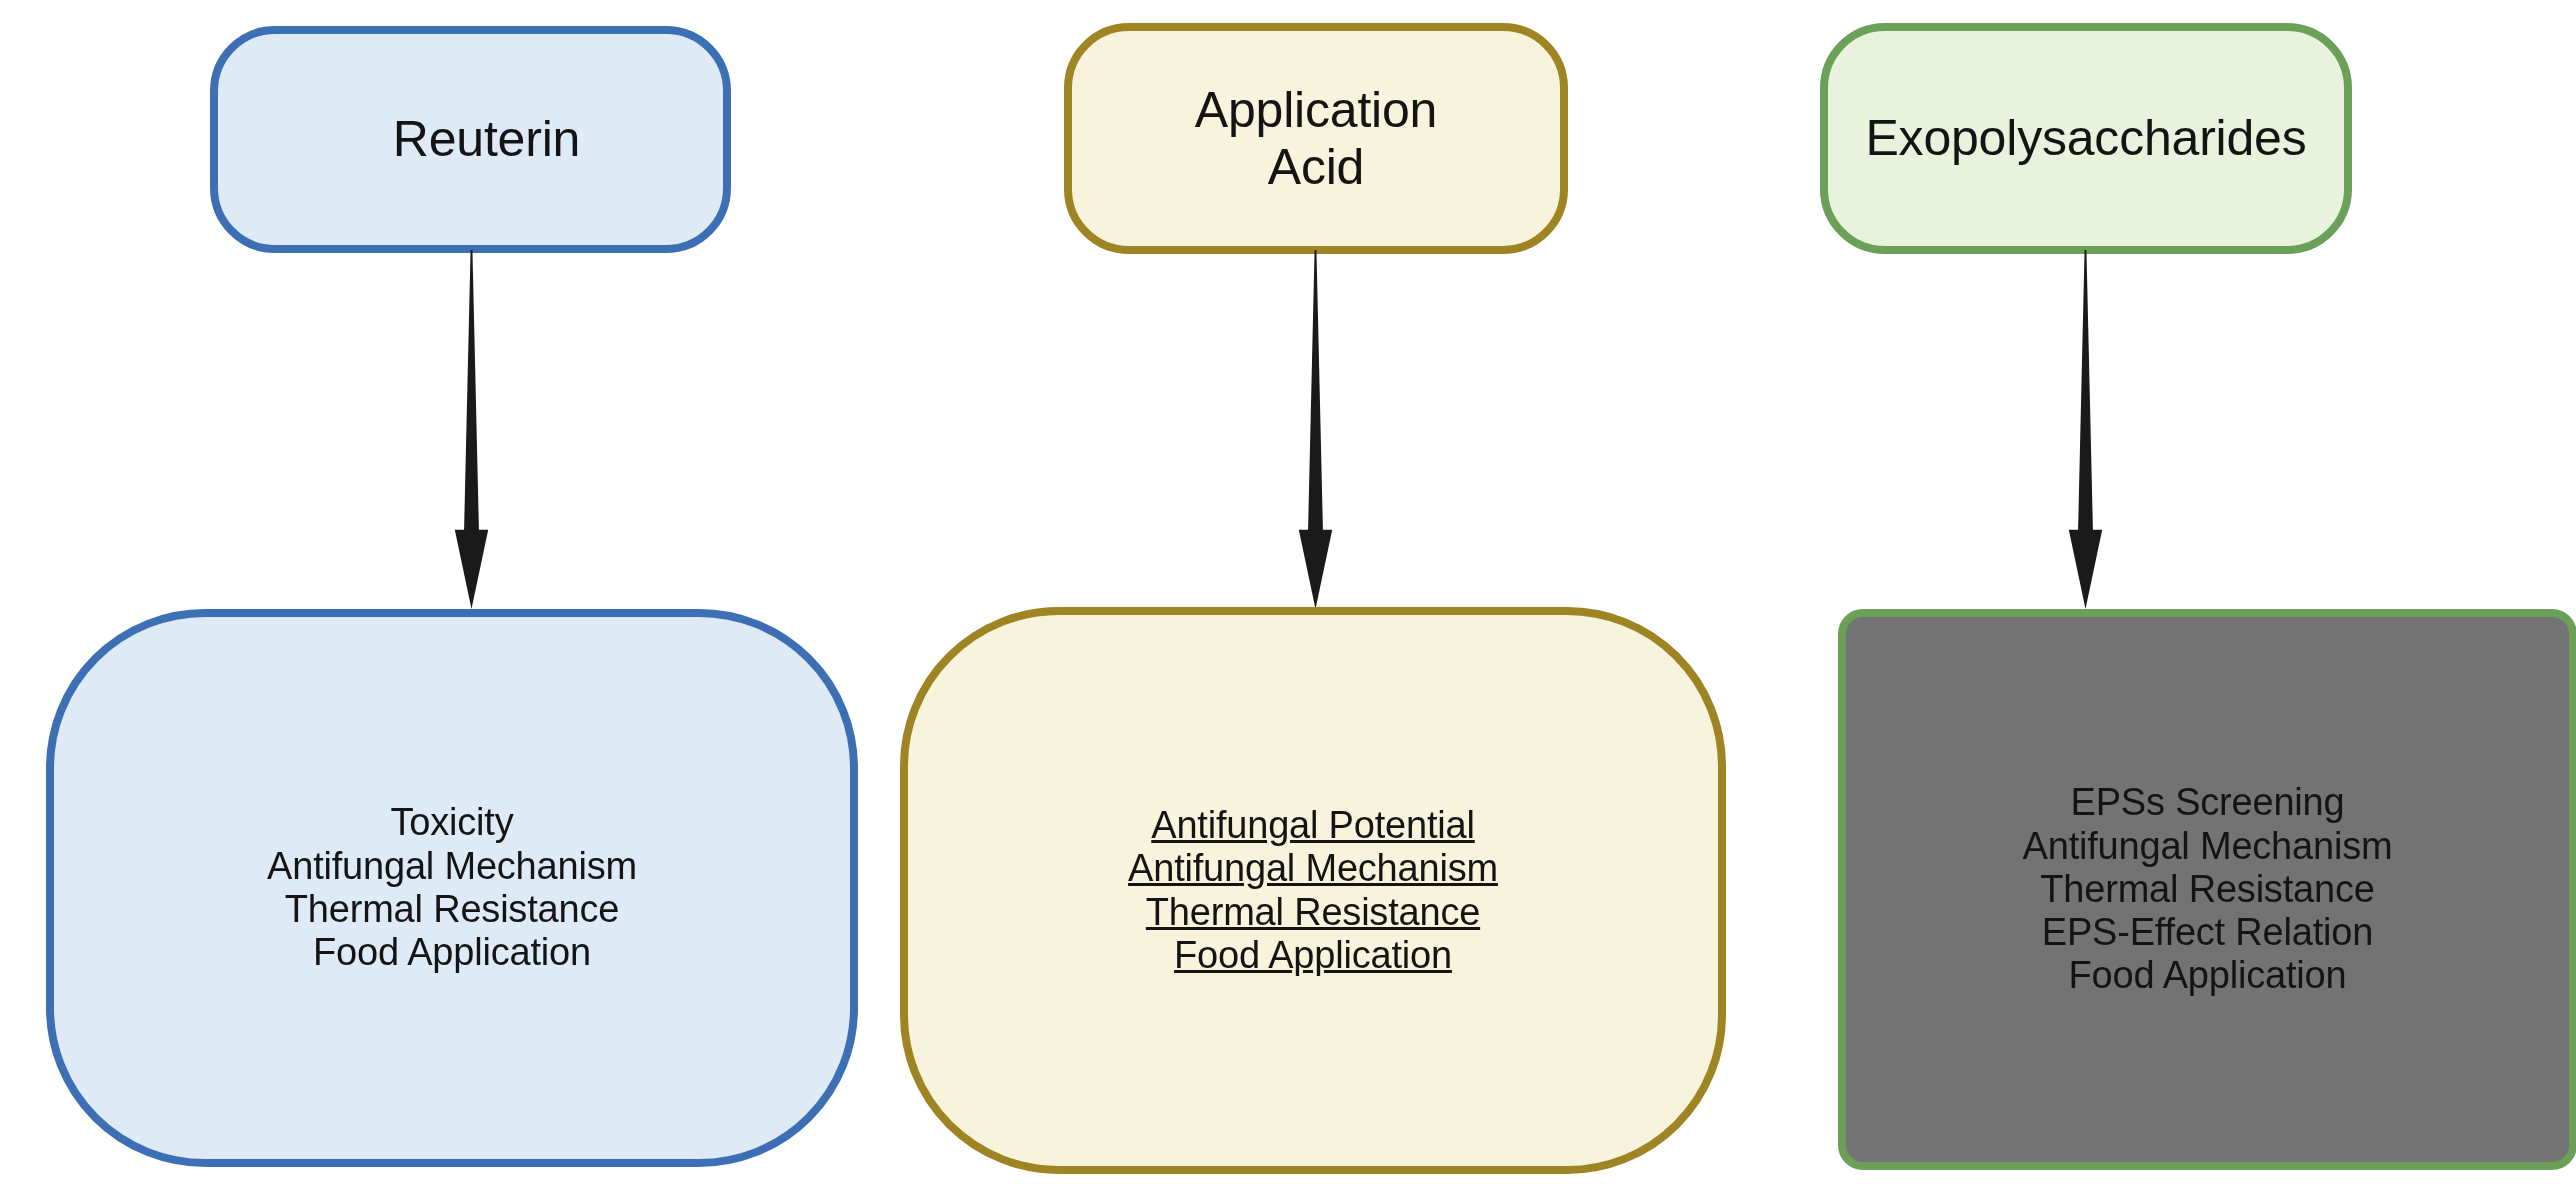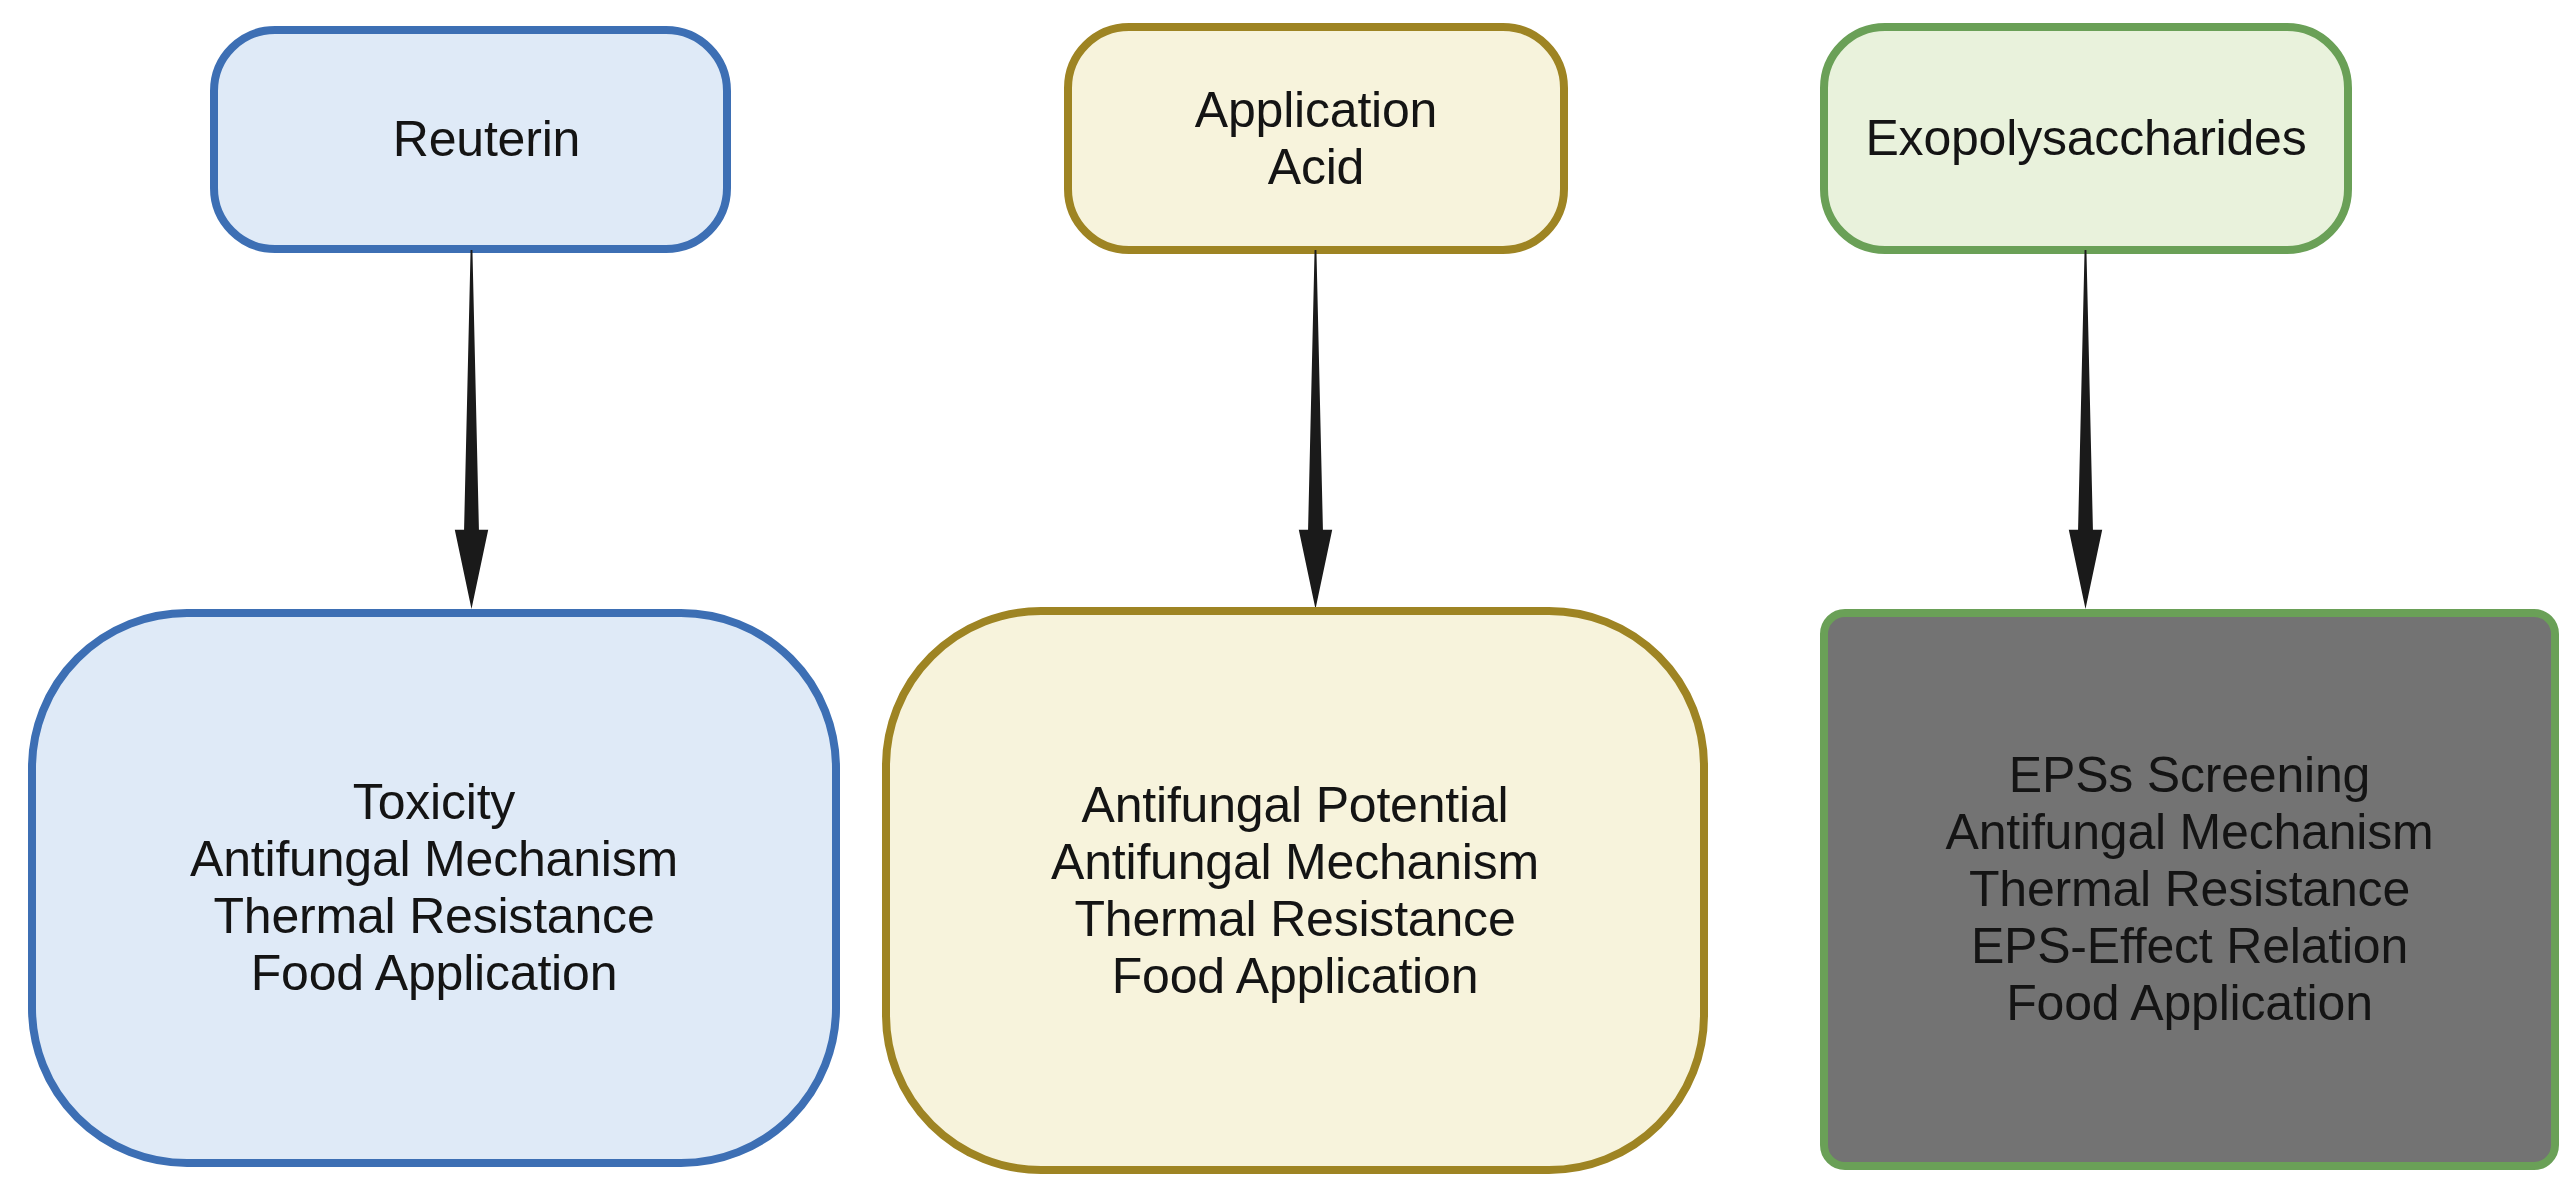--- a/index.html
+++ b/index.html
@@ -34,43 +34,44 @@
     border-width: 8.4px;
     border-style: solid;
     border-radius: 65px;
     font-size: 50px;
     letter-spacing: -0.2px;
   }
   .node-bottom {
     border-width: 8.4px;
     border-style: solid;
     border-radius: 159px;
-    font-size: 50px;
+    font-size: 38px;
     letter-spacing: -0.2px;
+    margin-left: 18px;
   }
   .node-label {
     display: block;
     white-space: pre-line;
     padding: 0 15px;
   }
 
   
   #node-reuterin {
     left: 210px;  top: 26px;  width: 521px;  height: 227px;
   }
   #node-reuterin-topics {
     left: 28px;   top: 609px; width: 812px;  height: 558px;
   }
 
   
   #node-phenyllactic-acid {
     left: 1064px; top: 23px;  width: 504px;  height: 231px;
   }
   #node-phenyllactic-acid-topics {
-    left: 882px;  top: 607px; width: 826px;  height: 567px;
+    left: 882px;  top: 607px; width: 826px;  height: 567px; text-decoration: underline;
   }
 
   
   #node-exopolysaccharides {
     left: 1820px; top: 23px;  width: 532px;  height: 231px;
   }
   #node-exopolysaccharides-topics {
     left: 1820px; top: 609px; width: 739px;  height: 561px;
   }
 

